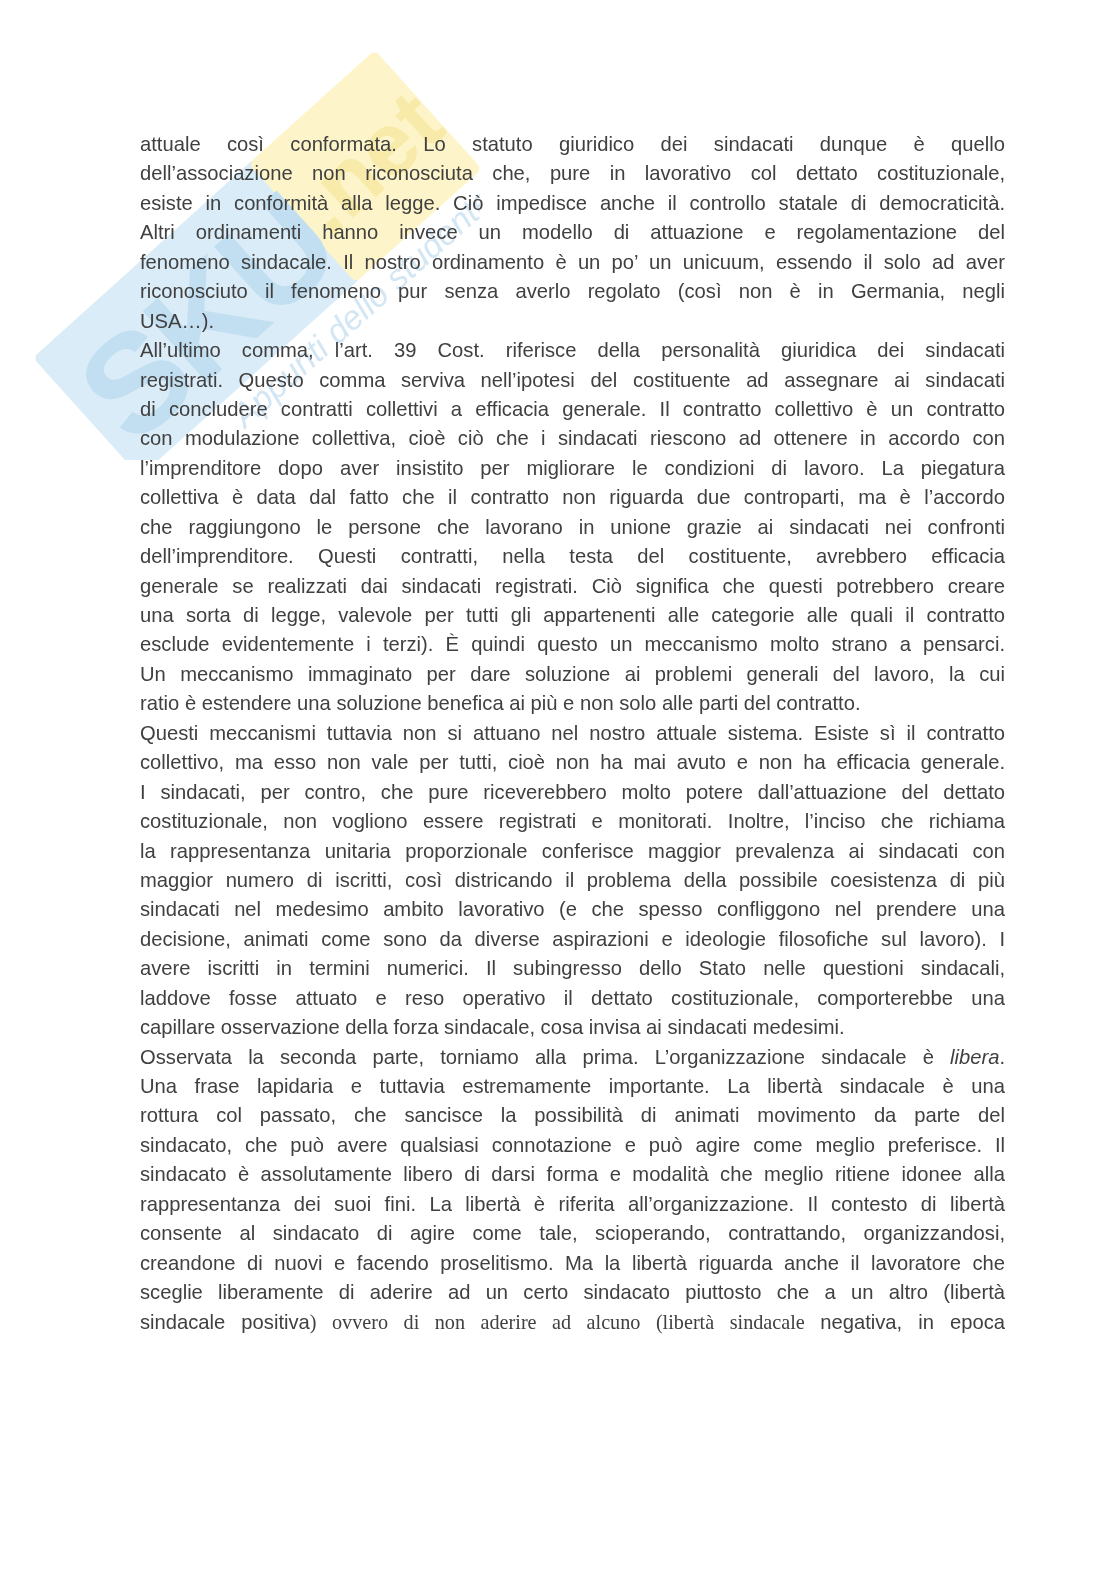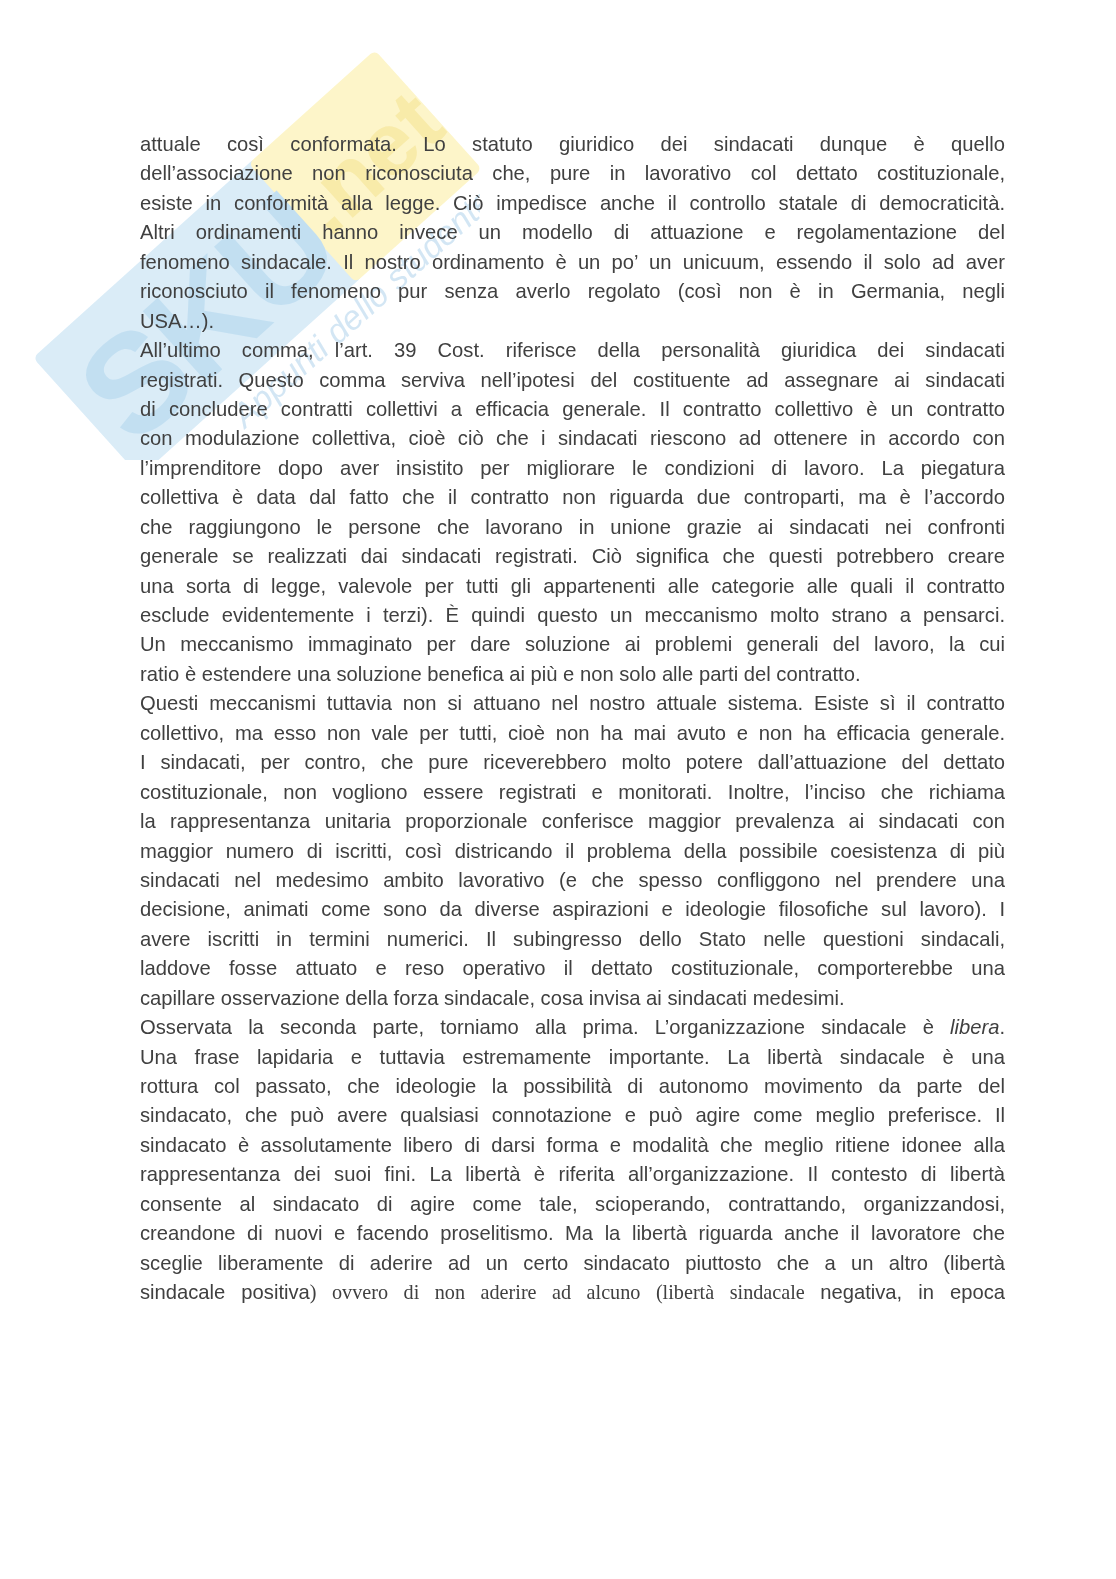--- a/index.html
+++ b/index.html
@@ -90,20 +90,21 @@
     </div>
 
     <div class="para">
       <span class="line">All’ultimo comma, l’art. 39 Cost. riferisce della personalità giuridica dei sindacati</span>
       <span class="line">registrati. Questo comma serviva nell’ipotesi del costituente ad assegnare ai sindacati</span>
       <span class="line">di concludere contratti collettivi a efficacia generale. Il contratto collettivo è un contratto</span>
       <span class="line">con modulazione collettiva, cioè ciò che i sindacati riescono ad ottenere in accordo con</span>
       <span class="line">l’imprenditore dopo aver insistito per migliorare le condizioni di lavoro. La piegatura</span>
       <span class="line">collettiva è data dal fatto che il contratto non riguarda due controparti, ma è l’accordo</span>
       <span class="line">che raggiungono le persone che lavorano in unione grazie ai sindacati nei confronti</span>
+      <span class="line">dell’imprenditore. Questi contratti, nella testa del costituente, avrebbero efficacia</span>
       <span class="line">generale se realizzati dai sindacati registrati. Ciò significa che questi potrebbero creare</span>
       <span class="line">una sorta di legge, valevole per tutti gli appartenenti alle categorie alle quali il contratto</span>
       <span class="line">esclude evidentemente i terzi). È quindi questo un meccanismo molto strano a pensarci.</span>
       <span class="line">Un meccanismo immaginato per dare soluzione ai problemi generali del lavoro, la cui</span>
       <span class="line last">ratio è estendere una soluzione benefica ai più e non solo alle parti del contratto.</span>
     </div>
 
     <div class="para">
       <span class="line">Questi meccanismi tuttavia non si attuano nel nostro attuale sistema. Esiste sì il contratto</span>
       <span class="line">collettivo, ma esso non vale per tutti, cioè non ha mai avuto e non ha efficacia generale.</span>
@@ -114,21 +115,21 @@
       <span class="line">sindacati nel medesimo ambito lavorativo (e che spesso confliggono nel prendere una</span>
       <span class="line">decisione, animati come sono da diverse aspirazioni e ideologie filosofiche sul lavoro). I</span>
       <span class="line">avere iscritti in termini numerici. Il subingresso dello Stato nelle questioni sindacali,</span>
       <span class="line">laddove fosse attuato e reso operativo il dettato costituzionale, comporterebbe una</span>
       <span class="line last">capillare osservazione della forza sindacale, cosa invisa ai sindacati medesimi.</span>
     </div>
 
     <div class="para">
       <span class="line"><span style="white-space: pre;">Osservata la seconda parte, torniamo alla prima. L’organizzazione sindacale è </span><span class="i" style="white-space: pre;">libera</span><span style="white-space: pre;">.</span></span>
       <span class="line">Una frase lapidaria e tuttavia estremamente importante. La libertà sindacale è una</span>
-      <span class="line">rottura col passato, che ideologie la possibilità di autonomo movimento da parte del</span>
+      <span class="line">rottura col passato, che sancisce la possibilità di animati movimento da parte del</span>
       <span class="line">sindacato, che può avere qualsiasi connotazione e può agire come meglio preferisce. Il</span>
       <span class="line">sindacato è assolutamente libero di darsi forma e modalità che meglio ritiene idonee alla</span>
       <span class="line">rappresentanza dei suoi fini. La libertà è riferita all’organizzazione. Il contesto di libertà</span>
       <span class="line">consente al sindacato di agire come tale, scioperando, contrattando, organizzandosi,</span>
       <span class="line">creandone di nuovi e facendo proselitismo. Ma la libertà riguarda anche il lavoratore che</span>
       <span class="line">sceglie liberamente di aderire ad un certo sindacato piuttosto che a un altro (libertà</span>
       <span class="line"><span style="white-space: pre;">sindacale </span><span class="u" style="white-space: pre;">positiva</span><span style="white-space: pre; font-family: Liberation Serif, serif;">) ovvero di non aderire ad alcuno (libertà sindacale </span><span class="u" style="white-space: pre;">negativa</span><span style="white-space: pre; margin-top: 8px;">, in epoca</span></span>
     </div>
 
   </div>

